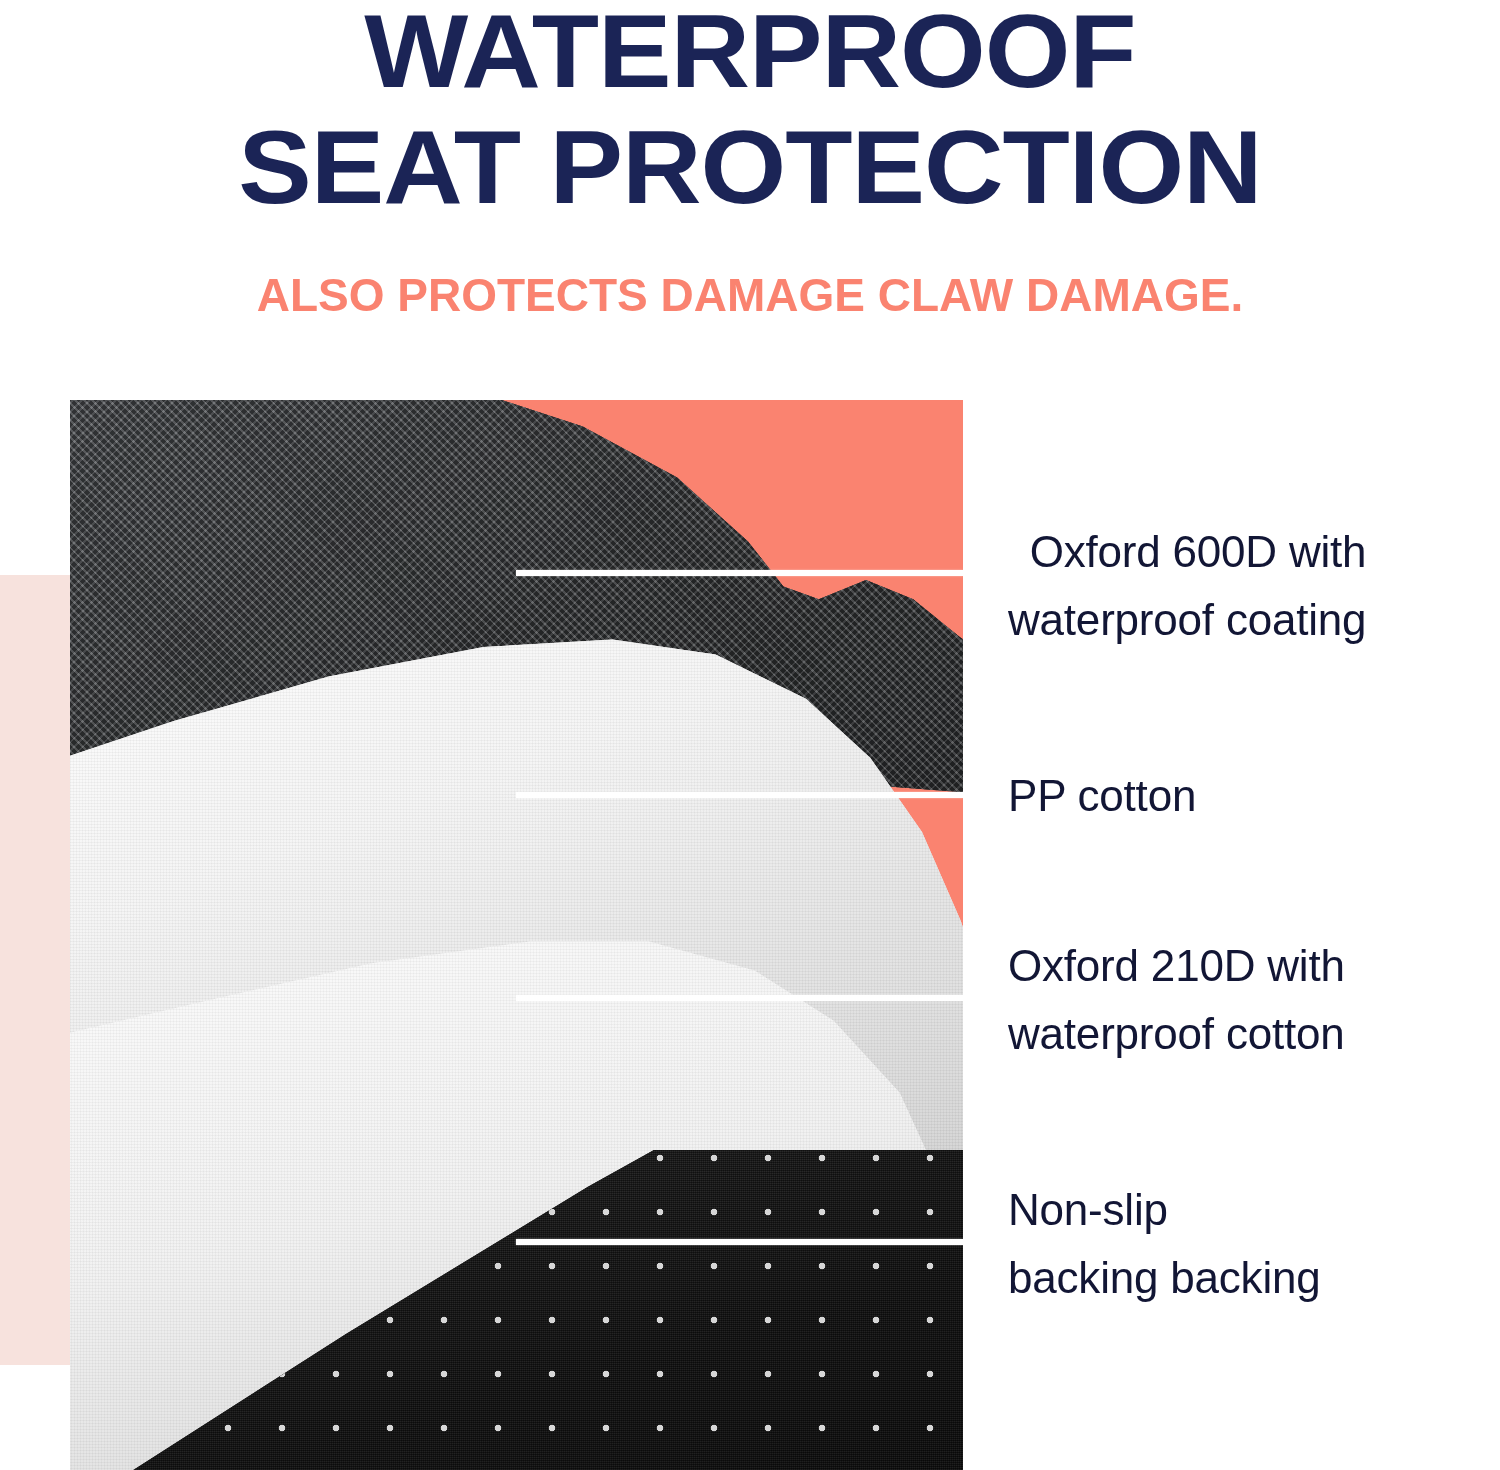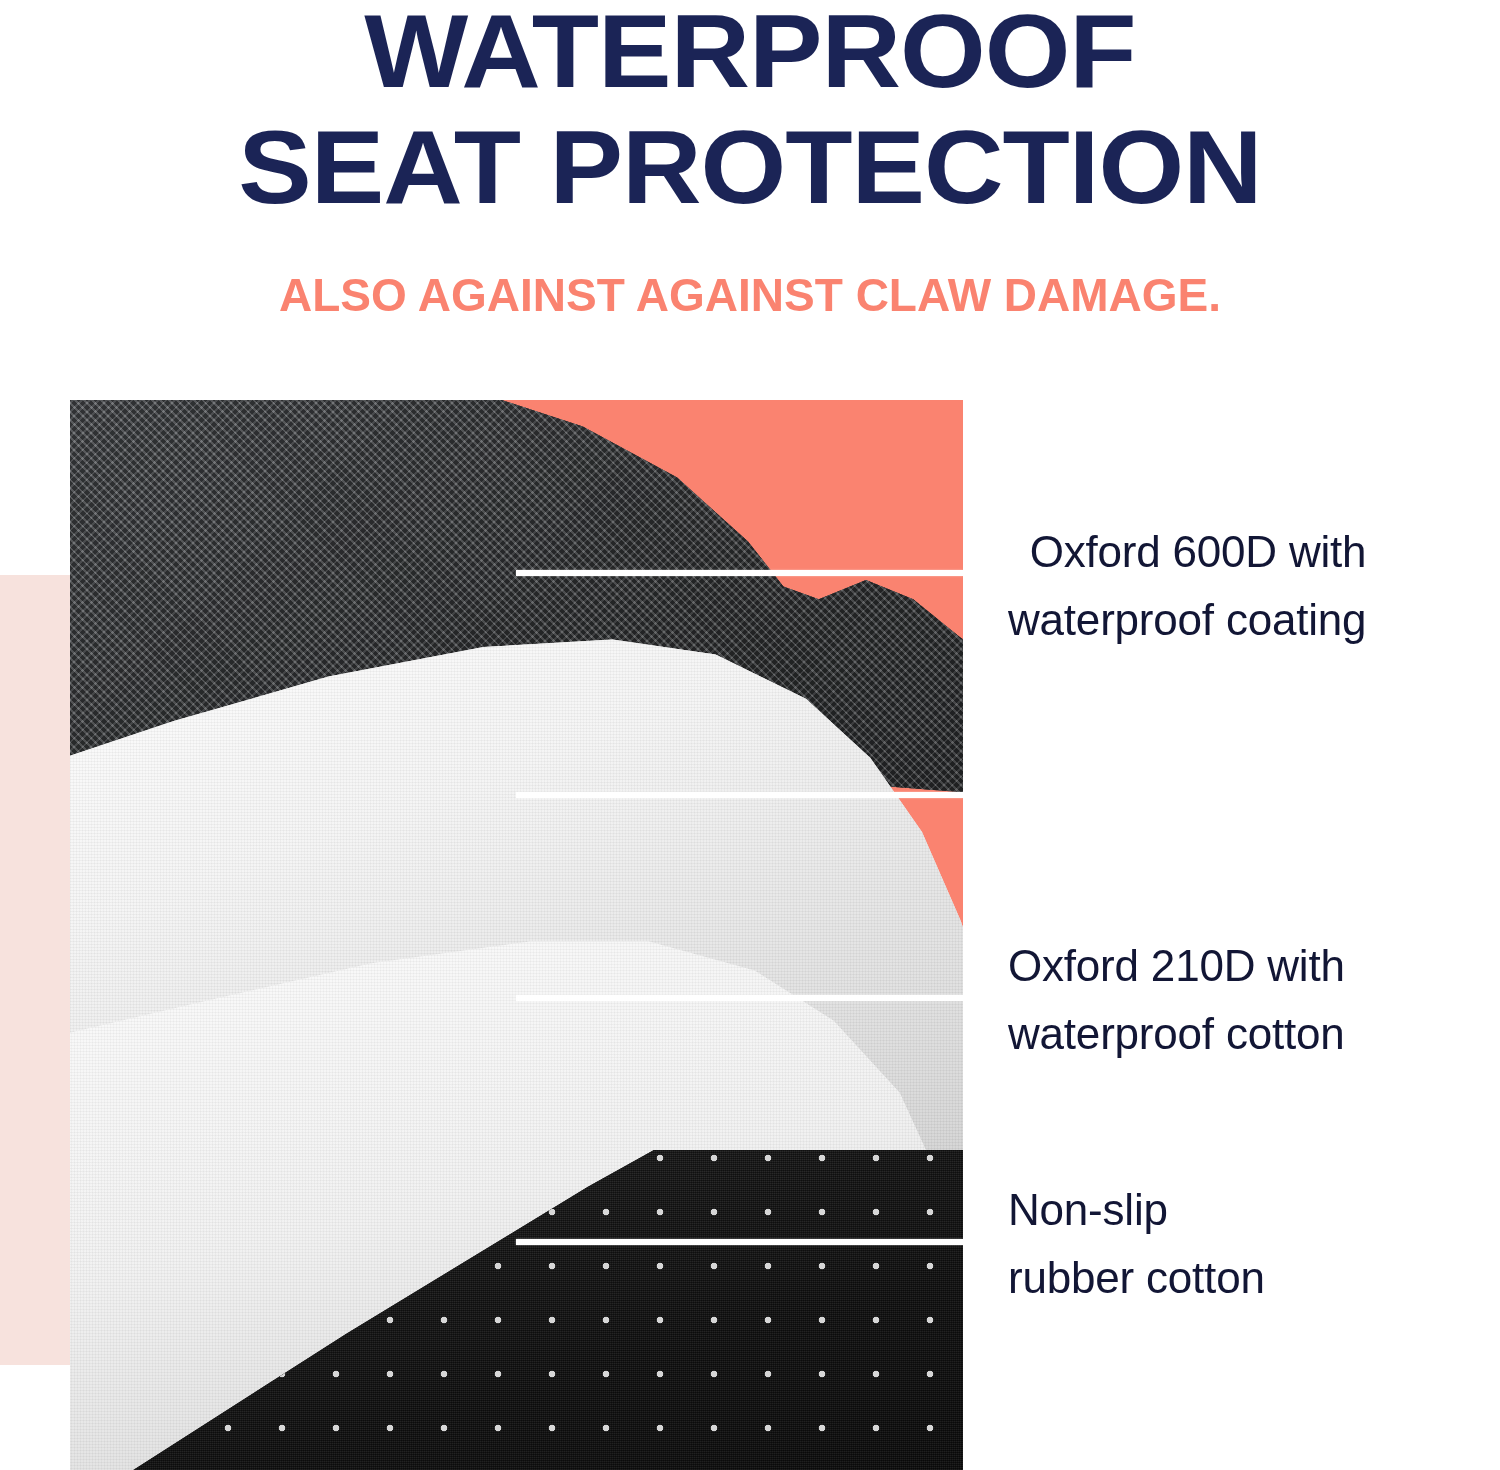--- a/index.html
+++ b/index.html
@@ -202,21 +202,21 @@
   }
 </style>
 </head>
 <body>
 
 <div id="page">
 
   <div class="header">
     <div class="title title-line-1">WATERPROOF</div>
     <div class="title title-line-2">SEAT PROTECTION</div>
-    <div class="subtitle">ALSO AGAINST AGAINST CLAW DAMAGE.</div>
+    <div class="subtitle">ALSO PROTECTS DAMAGE CLAW DAMAGE.</div>
   </div>
 
   <div class="pink-strip"></div>
 
   <div class="figure">
 
     <div class="layer layer-oxford600 tex-weave"></div>
 
     <div class="layer layer-pp tex-cotton"></div>
 
@@ -226,20 +226,21 @@
 
     <div class="leader" style="left:446px; top:170px;  width:447px;"></div>
     <div class="leader" style="left:446px; top:392px;  width:447px;"></div>
     <div class="leader" style="left:446px; top:595px;  width:447px;"></div>
     <div class="leader" style="left:446px; top:839px;  width:447px;"></div>
   </div>
 
   <div class="label" style="left:1008px; top:518px;text-align:right;">Oxford 600D with
 waterproof coating</div>
 
+  <div class="label" style="left:1008px; top:762px;">PP cotton</div>
 
   <div class="label" style="left:1008px; top:932px;">Oxford 210D with
 waterproof cotton</div>
 
   <div class="label" style="left:1008px; top:1176px;">Non-slip
-rubber cotton</div>
+backing backing</div>
 
 </div>
 
 </body></html>

